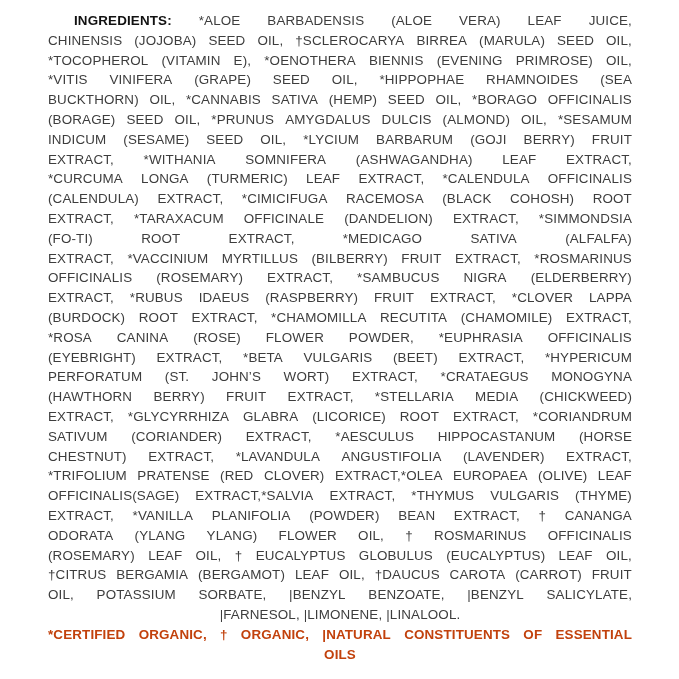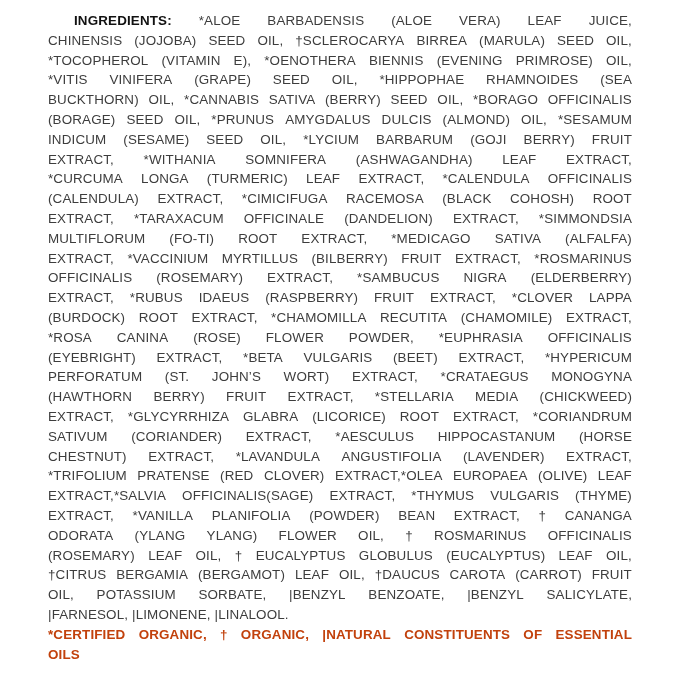--- a/index.html
+++ b/index.html
@@ -22,62 +22,62 @@
   }
   .line {
     display: flex;
     justify-content: space-between;
     line-height: 19.8px;
     height: 19.8px;
     white-space: pre;
   }
   .line.plain {
     display: block;
-    text-align: left;
+    text-align: center;
   }
   .bold {
     font-weight: 700;
     color: #111111;
     margin-left: 26px;
   }
   .footnote-block .line {
     font-weight: 700;
     color: #c2410c;
   }
 </style>
 </head>
 <body>
 
 <div class="label-block">
   <div class="body-block">
       <div class="line"><span class="bold">INGREDIENTS:</span><span>*ALOE</span><span>BARBADENSIS</span><span>(ALOE</span><span>VERA)</span><span>LEAF</span><span>JUICE,</span></div>
       <div class="line"><span>CHINENSIS</span><span>(JOJOBA)</span><span>SEED</span><span>OIL,</span><span>†SCLEROCARYA</span><span>BIRREA</span><span>(MARULA)</span><span>SEED</span><span>OIL,</span></div>
       <div class="line"><span>*TOCOPHEROL</span><span>(VITAMIN</span><span>E),</span><span>*OENOTHERA</span><span>BIENNIS</span><span>(EVENING</span><span>PRIMROSE)</span><span>OIL,</span></div>
       <div class="line"><span>*VITIS</span><span>VINIFERA</span><span>(GRAPE)</span><span>SEED</span><span>OIL,</span><span>*HIPPOPHAE</span><span>RHAMNOIDES</span><span>(SEA</span></div>
-      <div class="line"><span>BUCKTHORN)</span><span>OIL,</span><span>*CANNABIS</span><span>SATIVA</span><span>(BERRY)</span><span>SEED</span><span>OIL,</span><span>*BORAGO</span><span>OFFICINALIS</span></div>
+      <div class="line"><span>BUCKTHORN)</span><span>OIL,</span><span>*CANNABIS</span><span>SATIVA</span><span>(HEMP)</span><span>SEED</span><span>OIL,</span><span>*BORAGO</span><span>OFFICINALIS</span></div>
       <div class="line"><span>(BORAGE)</span><span>SEED</span><span>OIL,</span><span>*PRUNUS</span><span>AMYGDALUS</span><span>DULCIS</span><span>(ALMOND)</span><span>OIL,</span><span>*SESAMUM</span></div>
       <div class="line"><span>INDICUM</span><span>(SESAME)</span><span>SEED</span><span>OIL,</span><span>*LYCIUM</span><span>BARBARUM</span><span>(GOJI</span><span>BERRY)</span><span>FRUIT</span></div>
       <div class="line"><span>EXTRACT,</span><span>*WITHANIA</span><span>SOMNIFERA</span><span>(ASHWAGANDHA)</span><span>LEAF</span><span>EXTRACT,</span></div>
       <div class="line"><span>*CURCUMA</span><span>LONGA</span><span>(TURMERIC)</span><span>LEAF</span><span>EXTRACT,</span><span>*CALENDULA</span><span>OFFICINALIS</span></div>
       <div class="line"><span>(CALENDULA)</span><span>EXTRACT,</span><span>*CIMICIFUGA</span><span>RACEMOSA</span><span>(BLACK</span><span>COHOSH)</span><span>ROOT</span></div>
       <div class="line"><span>EXTRACT,</span><span>*TARAXACUM</span><span>OFFICINALE</span><span>(DANDELION)</span><span>EXTRACT,</span><span>*SIMMONDSIA</span></div>
-      <div class="line"><span>MULTIFLORUM</span><span>(FO-TI)</span><span>ROOT</span><span>EXTRACT,</span><span>*MEDICAGO</span><span>SATIVA</span><span>(ALFALFA)</span></div>
+      <div class="line"><span>(FO-TI)</span><span>ROOT</span><span>EXTRACT,</span><span>*MEDICAGO</span><span>SATIVA</span><span>(ALFALFA)</span></div>
       <div class="line"><span>EXTRACT,</span><span>*VACCINIUM</span><span>MYRTILLUS</span><span>(BILBERRY)</span><span>FRUIT</span><span>EXTRACT,</span><span>*ROSMARINUS</span></div>
       <div class="line"><span>OFFICINALIS</span><span>(ROSEMARY)</span><span>EXTRACT,</span><span>*SAMBUCUS</span><span>NIGRA</span><span>(ELDERBERRY)</span></div>
       <div class="line"><span>EXTRACT,</span><span>*RUBUS</span><span>IDAEUS</span><span>(RASPBERRY)</span><span>FRUIT</span><span>EXTRACT,</span><span>*CLOVER</span><span>LAPPA</span></div>
       <div class="line"><span>(BURDOCK)</span><span>ROOT</span><span>EXTRACT,</span><span>*CHAMOMILLA</span><span>RECUTITA</span><span>(CHAMOMILE)</span><span>EXTRACT,</span></div>
       <div class="line"><span>*ROSA</span><span>CANINA</span><span>(ROSE)</span><span>FLOWER</span><span>POWDER,</span><span>*EUPHRASIA</span><span>OFFICINALIS</span></div>
       <div class="line"><span>(EYEBRIGHT)</span><span>EXTRACT,</span><span>*BETA</span><span>VULGARIS</span><span>(BEET)</span><span>EXTRACT,</span><span>*HYPERICUM</span></div>
       <div class="line"><span>PERFORATUM</span><span>(ST.</span><span>JOHN’S</span><span>WORT)</span><span>EXTRACT,</span><span>*CRATAEGUS</span><span>MONOGYNA</span></div>
       <div class="line"><span>(HAWTHORN</span><span>BERRY)</span><span>FRUIT</span><span>EXTRACT,</span><span>*STELLARIA</span><span>MEDIA</span><span>(CHICKWEED)</span></div>
       <div class="line"><span>EXTRACT,</span><span>*GLYCYRRHIZA</span><span>GLABRA</span><span>(LICORICE)</span><span>ROOT</span><span>EXTRACT,</span><span>*CORIANDRUM</span></div>
       <div class="line"><span>SATIVUM</span><span>(CORIANDER)</span><span>EXTRACT,</span><span>*AESCULUS</span><span>HIPPOCASTANUM</span><span>(HORSE</span></div>
       <div class="line"><span>CHESTNUT)</span><span>EXTRACT,</span><span>*LAVANDULA</span><span>ANGUSTIFOLIA</span><span>(LAVENDER)</span><span>EXTRACT,</span></div>
       <div class="line"><span>*TRIFOLIUM</span><span>PRATENSE</span><span>(RED</span><span>CLOVER)</span><span>EXTRACT,*OLEA</span><span>EUROPAEA</span><span>(OLIVE)</span><span>LEAF</span></div>
-      <div class="line"><span>EXTRACT,*SALVIA</span><span>OFFICINALIS(SAGE)</span><span>EXTRACT,</span><span>*THYMUS</span><span>VULGARIS</span><span>(THYME)</span></div>
+      <div class="line"><span>OFFICINALIS(SAGE)</span><span>EXTRACT,*SALVIA</span><span>EXTRACT,</span><span>*THYMUS</span><span>VULGARIS</span><span>(THYME)</span></div>
       <div class="line"><span>EXTRACT,</span><span>*VANILLA</span><span>PLANIFOLIA</span><span>(POWDER)</span><span>BEAN</span><span>EXTRACT,</span><span>†</span><span>CANANGA</span></div>
       <div class="line"><span>ODORATA</span><span>(YLANG</span><span>YLANG)</span><span>FLOWER</span><span>OIL,</span><span>†</span><span>ROSMARINUS</span><span>OFFICINALIS</span></div>
       <div class="line"><span>(ROSEMARY)</span><span>LEAF</span><span>OIL,</span><span>†</span><span>EUCALYPTUS</span><span>GLOBULUS</span><span>(EUCALYPTUS)</span><span>LEAF</span><span>OIL,</span></div>
       <div class="line"><span>†CITRUS</span><span>BERGAMIA</span><span>(BERGAMOT)</span><span>LEAF</span><span>OIL,</span><span>†DAUCUS</span><span>CAROTA</span><span>(CARROT)</span><span>FRUIT</span></div>
       <div class="line"><span>OIL,</span><span>POTASSIUM</span><span>SORBATE,</span><span>|BENZYL</span><span>BENZOATE,</span><span>|BENZYL</span><span>SALICYLATE,</span></div>
       <div class="line plain">|FARNESOL, |LIMONENE, |LINALOOL.</div>
     </div>
   <div class="footnote-block">
       <div class="line"><span>*CERTIFIED</span><span>ORGANIC,</span><span>†</span><span>ORGANIC,</span><span>|NATURAL</span><span>CONSTITUENTS</span><span>OF</span><span>ESSENTIAL</span></div>
       <div class="line plain">OILS</div>

